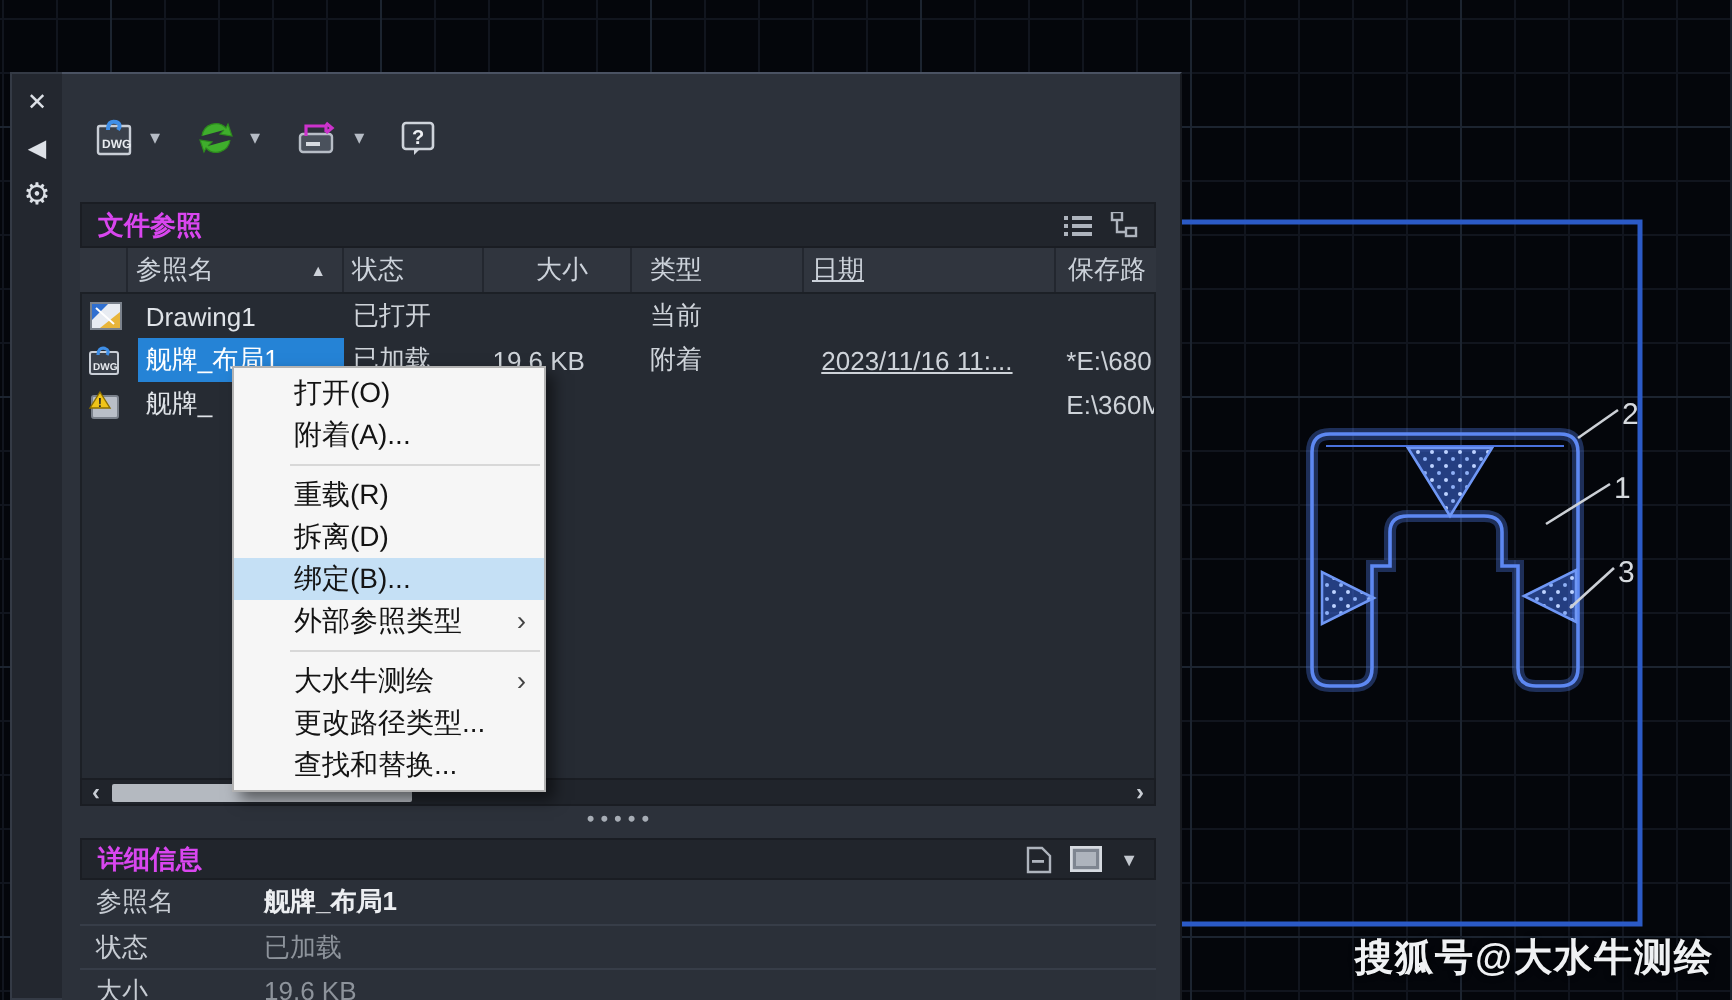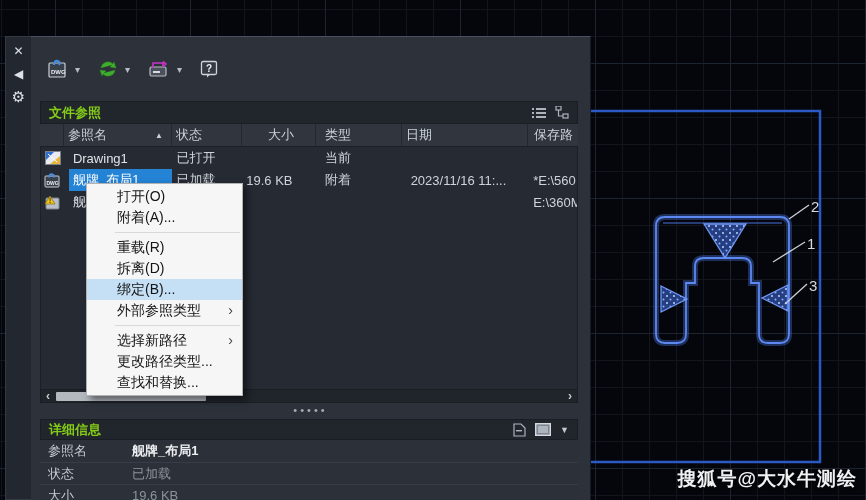--- a/index.html
+++ b/index.html
@@ -45,28 +45,28 @@
   .pal-toolbar { position:absolute; left:14px; top:18px; height:28px; display:flex; align-items:center; gap:1px; }
   .tb-btn { height:26px; display:flex; align-items:center; justify-content:center; padding:0 2px; }
   .tb-caret { color:#b6bcc5; font-size:10px; padding:0 3px; }
   .tb-gap { width:10px; }
   
   .panel { position:absolute; left:9px; width:538px; top:64px; height:302px; }
   .panel-titlebar {
     height:23px; background:#21252c; display:flex; align-items:center; padding:0 8px;
     border:1px solid #1a1d23;
   }
-  .panel-title { color:#84cc16; font-size:13px; font-weight:bold; }
+  .panel-title { color:#d946ef; font-size:13px; font-weight:bold; }
   .panel-tools { margin-left:auto; display:flex; align-items:center; gap:9px; }
   .grid-header { height:23px; background:#30353e; display:flex; border-bottom:1px solid #1c2026; }
   .gh-cell { color:#ccd2da; font-size:13px; display:flex; align-items:center;
     border-right:1px solid #23272f; padding-left:4px; position:relative; overflow:hidden; white-space:nowrap; }
   .sort-arrow { position:absolute; right:8px; top:7px; font-size:8px; color:#cdd2d9; }
   .c0{width:24px;} .c1{width:108px;} .c2{width:70px;} .c3{width:74px;}
-  .c4{width:86px;} .c5{width:126px;} .c6{width:50px; border-right:none;}
+  .c4{width:86px;} .c5{width:126px;text-decoration:underline;} .c6{width:50px; border-right:none;}
   .gh-cell.c3{ padding-left:26px; } .gh-cell.c4{ padding-left:9px; } .gh-cell.c6{ padding-left:6px; }
   .grid-body { height:242px; background:#262b33; border-left:1px solid #1c2026; border-right:1px solid #1c2026; }
   .grid-row { height:22px; display:flex; align-items:center; font-size:13px; color:#ced3d9; white-space:nowrap; }
   .gr-cell { overflow:hidden; padding-left:4px; height:22px; display:flex; align-items:center; }
   .gr-cell.c0 { justify-content:center; padding-left:0; }
   .gr-cell.c4 { padding-left:9px; } .gr-cell.c5 { padding-left:9px; } .gr-cell.c6 { padding-left:6px; }
   .name-label { padding:2px 4px; color:#dfe3e8; }
   .name-label.sel { background:#2583d6; color:#ffffff; width:100%; }
   
   .hscroll { height:14px; background:#20242b; border:1px solid #1a1d23; display:flex; align-items:center; position:relative; }
@@ -81,21 +81,21 @@
   .details-tools { margin-left:auto; display:flex; align-items:center; gap:9px; }
   .dd-caret { color:#c3c8cf; font-size:9px; }
   .details-table { background:#2b3039; }
   .dt-row { height:22px; display:flex; align-items:center; font-size:13px; border-top:1px solid #373d48; }
   .dt-row:first-child { border-top:none; }
   .dt-label { width:92px; padding-left:8px; color:#c6cbd2; }
   .dt-value { color:#8d939b; }
   .dt-row.first .dt-value { color:#eceef1; font-weight:bold; }
   
   .ctx-menu {
-    position:absolute; left:86px; top:183px; width:157px; z-index:4;
+    position:absolute; left:116px; top:183px; width:157px; z-index:4;
     background:#f6f6f6; border:1px solid #b2b2b2; padding:2px 0;
     box-shadow:4px 4px 7px rgba(0,0,0,.5);
   }
   .mi { height:21px; line-height:21px; padding-left:30px; padding-right:16px;
     font-size:14px; color:#141414; position:relative; white-space:nowrap; cursor:default; }
   .mi.hl { background:#c5e0f5; }
   .mi-arrow { position:absolute; right:9px; top:0; font-size:14px; color:#444; }
   .msep { height:1px; background:#d8d8d8; margin:4px 2px 4px 28px; }
 </style>
 </head>
@@ -239,21 +239,21 @@
               <path d="M5,4.5 Q5,0.5 8.5,1.2 Q11,2 9.5,4.5" fill="none" stroke="#3f8fe8" stroke-width="1.6"></path>
             </svg>
           </div>
           <div class="gr-cell c1">
               <span class="name-label sel">舰牌_布局1</span>
             </div>
           <div class="gr-cell c2">已加载</div>
           <div class="gr-cell c3">19.6 KB</div>
           <div class="gr-cell c4">附着</div>
           <div class="gr-cell c5">2023/11/16 11:...</div>
-          <div class="gr-cell c6">*E:\560</div>
+          <div class="gr-cell c6">*E:\680</div>
         </div>
 
         <div class="grid-row">
           <div class="gr-cell c0">
             <svg width="17" height="15" viewBox="0 0 17 15">
               <rect x="2" y="3" width="13" height="11" rx="1" fill="#b9bfc8" stroke="#7b828c"></rect>
               <polygon points="6,1 11,9 1,9" fill="#f0c419" stroke="#8a6d00" stroke-width="0.7"></polygon>
               <text x="4.9" y="8.3" font-size="6.5" fill="#2b2b2b" font-weight="bold">!</text>
             </svg>
           </div>
@@ -316,18 +316,18 @@
   <div class="msep"></div>
   <div class="mi">重载(R)</div>
   <div class="mi">拆离(D)</div>
   <div class="mi hl">绑定(B)...</div>
   <div class="mi">
     <span>外部参照类型</span>
     <span class="mi-arrow">›</span>
   </div>
   <div class="msep"></div>
   <div class="mi">
-    <span>选择新路径</span>
+    <span>大水牛测绘</span>
     <span class="mi-arrow">›</span>
   </div>
   <div class="mi">更改路径类型...</div>
   <div class="mi">查找和替换...</div>
 </div>
 
 </body></html>

